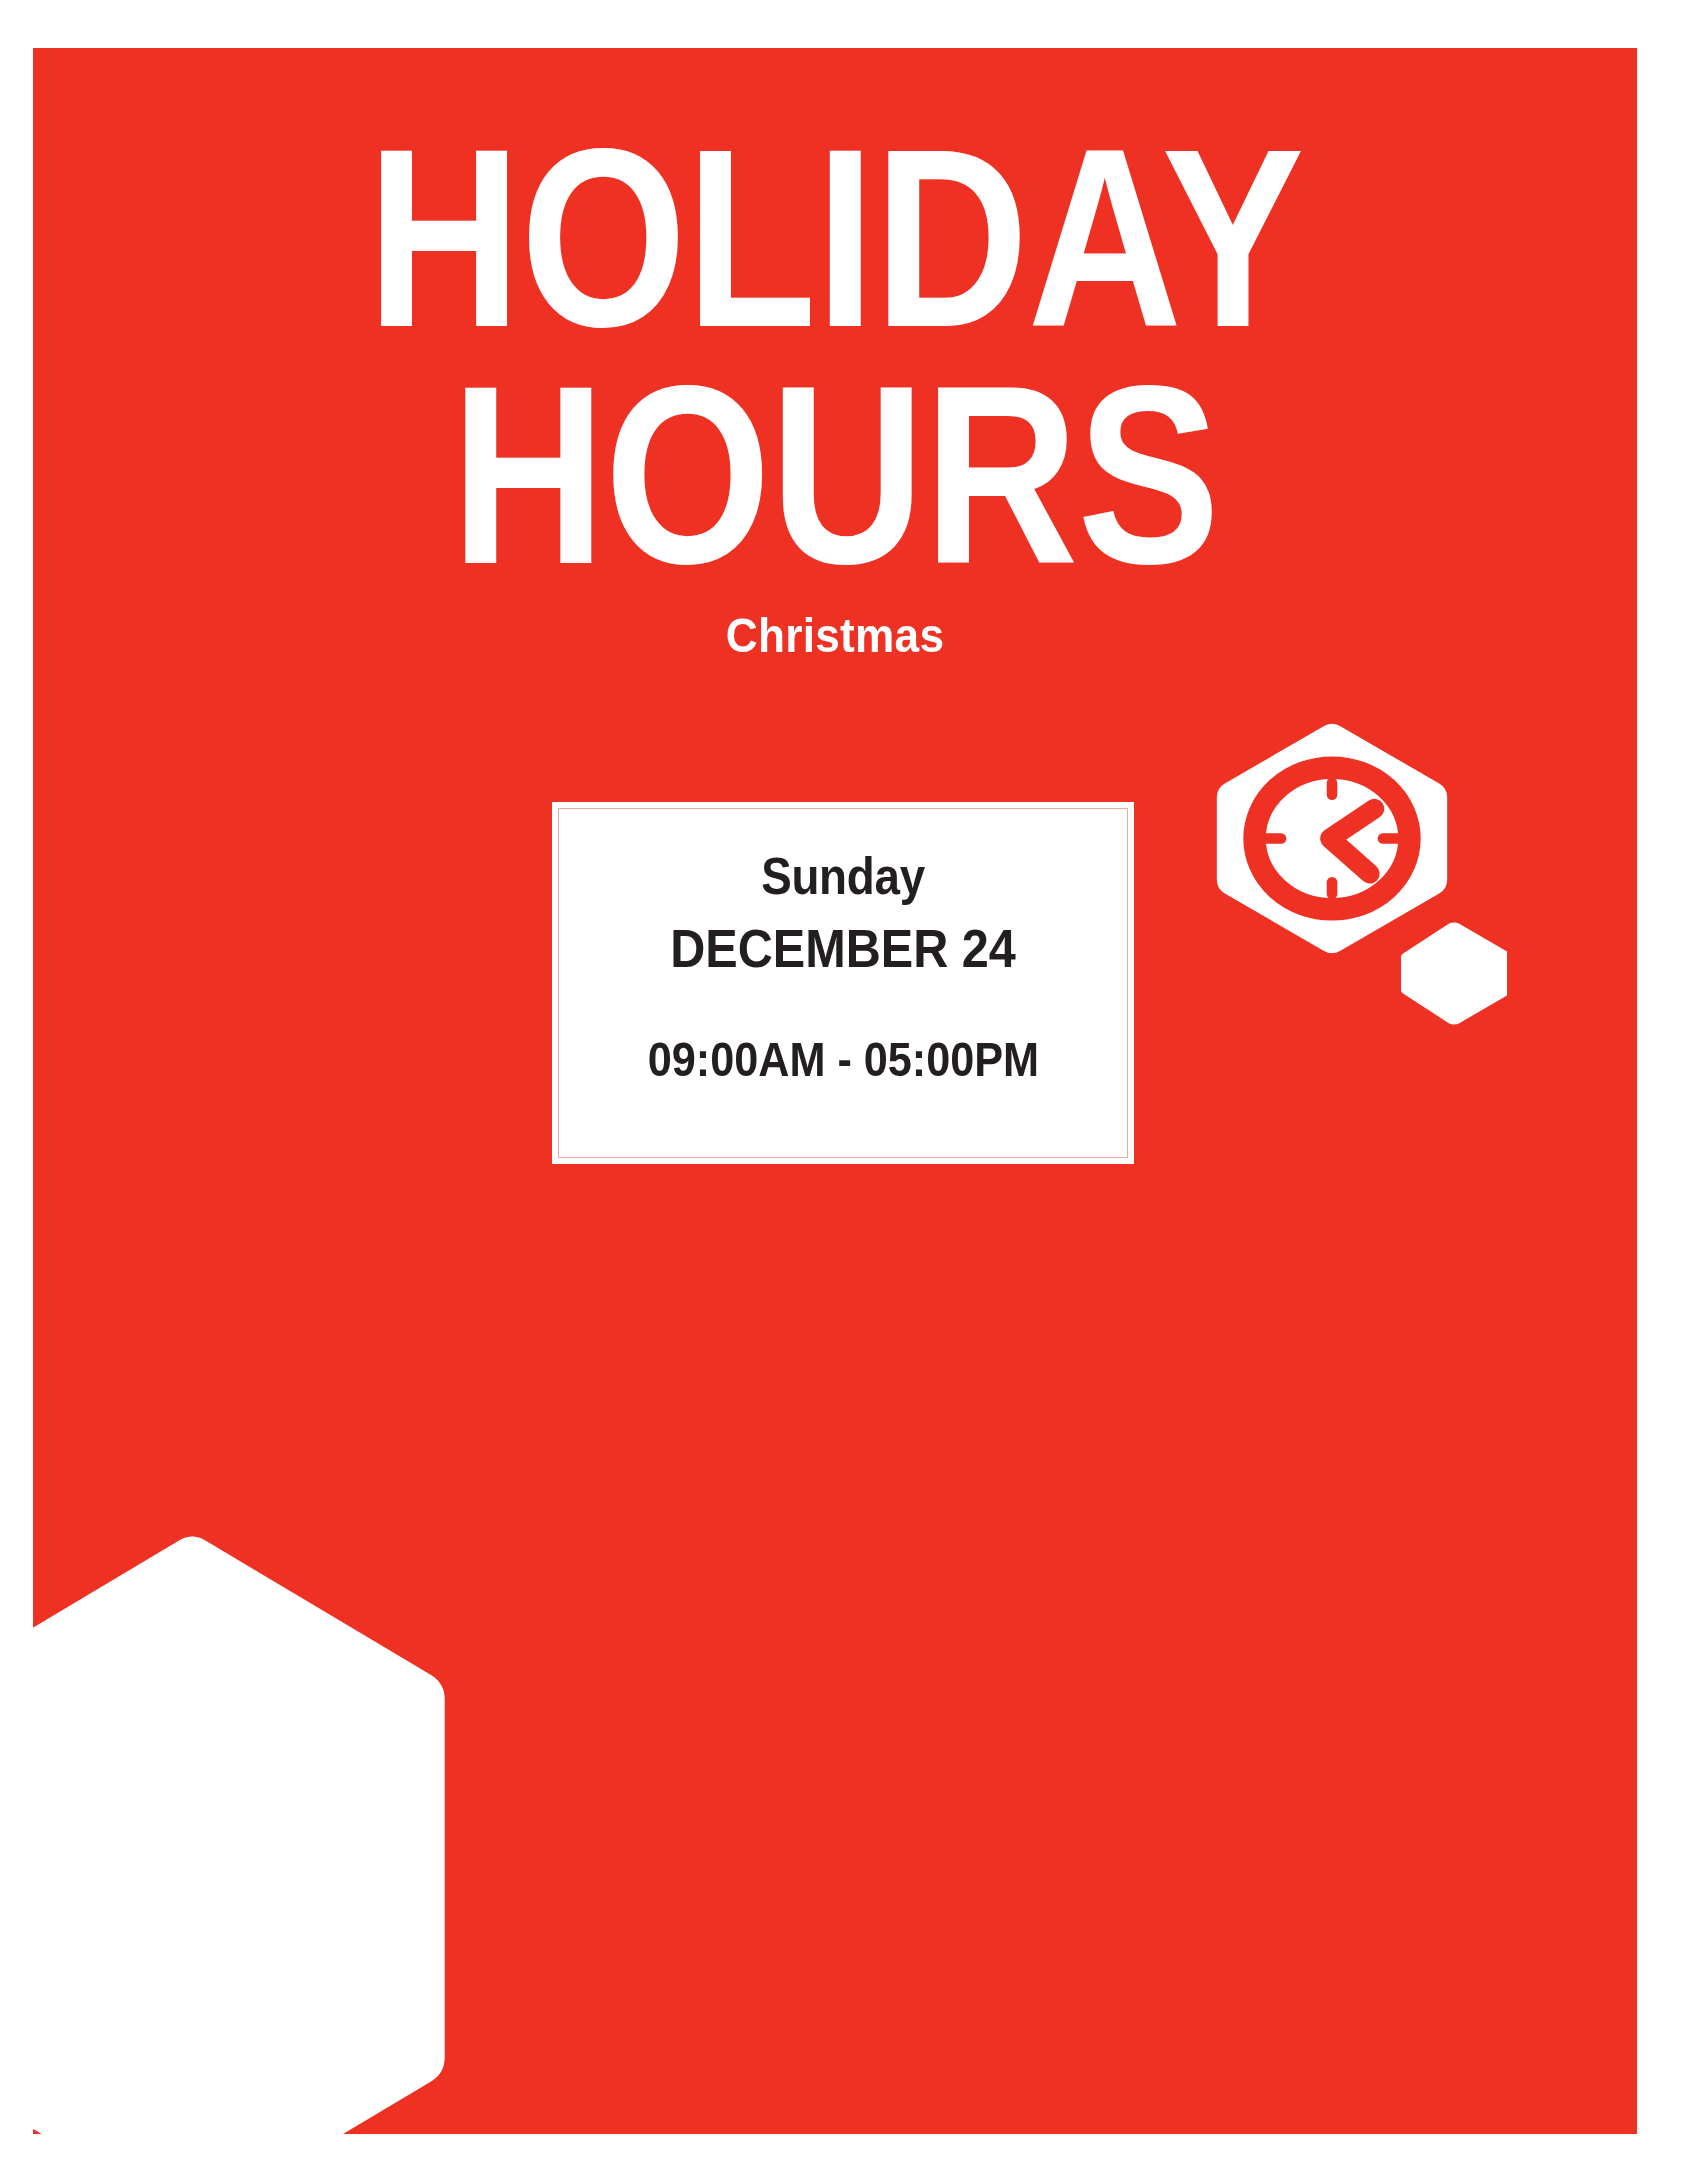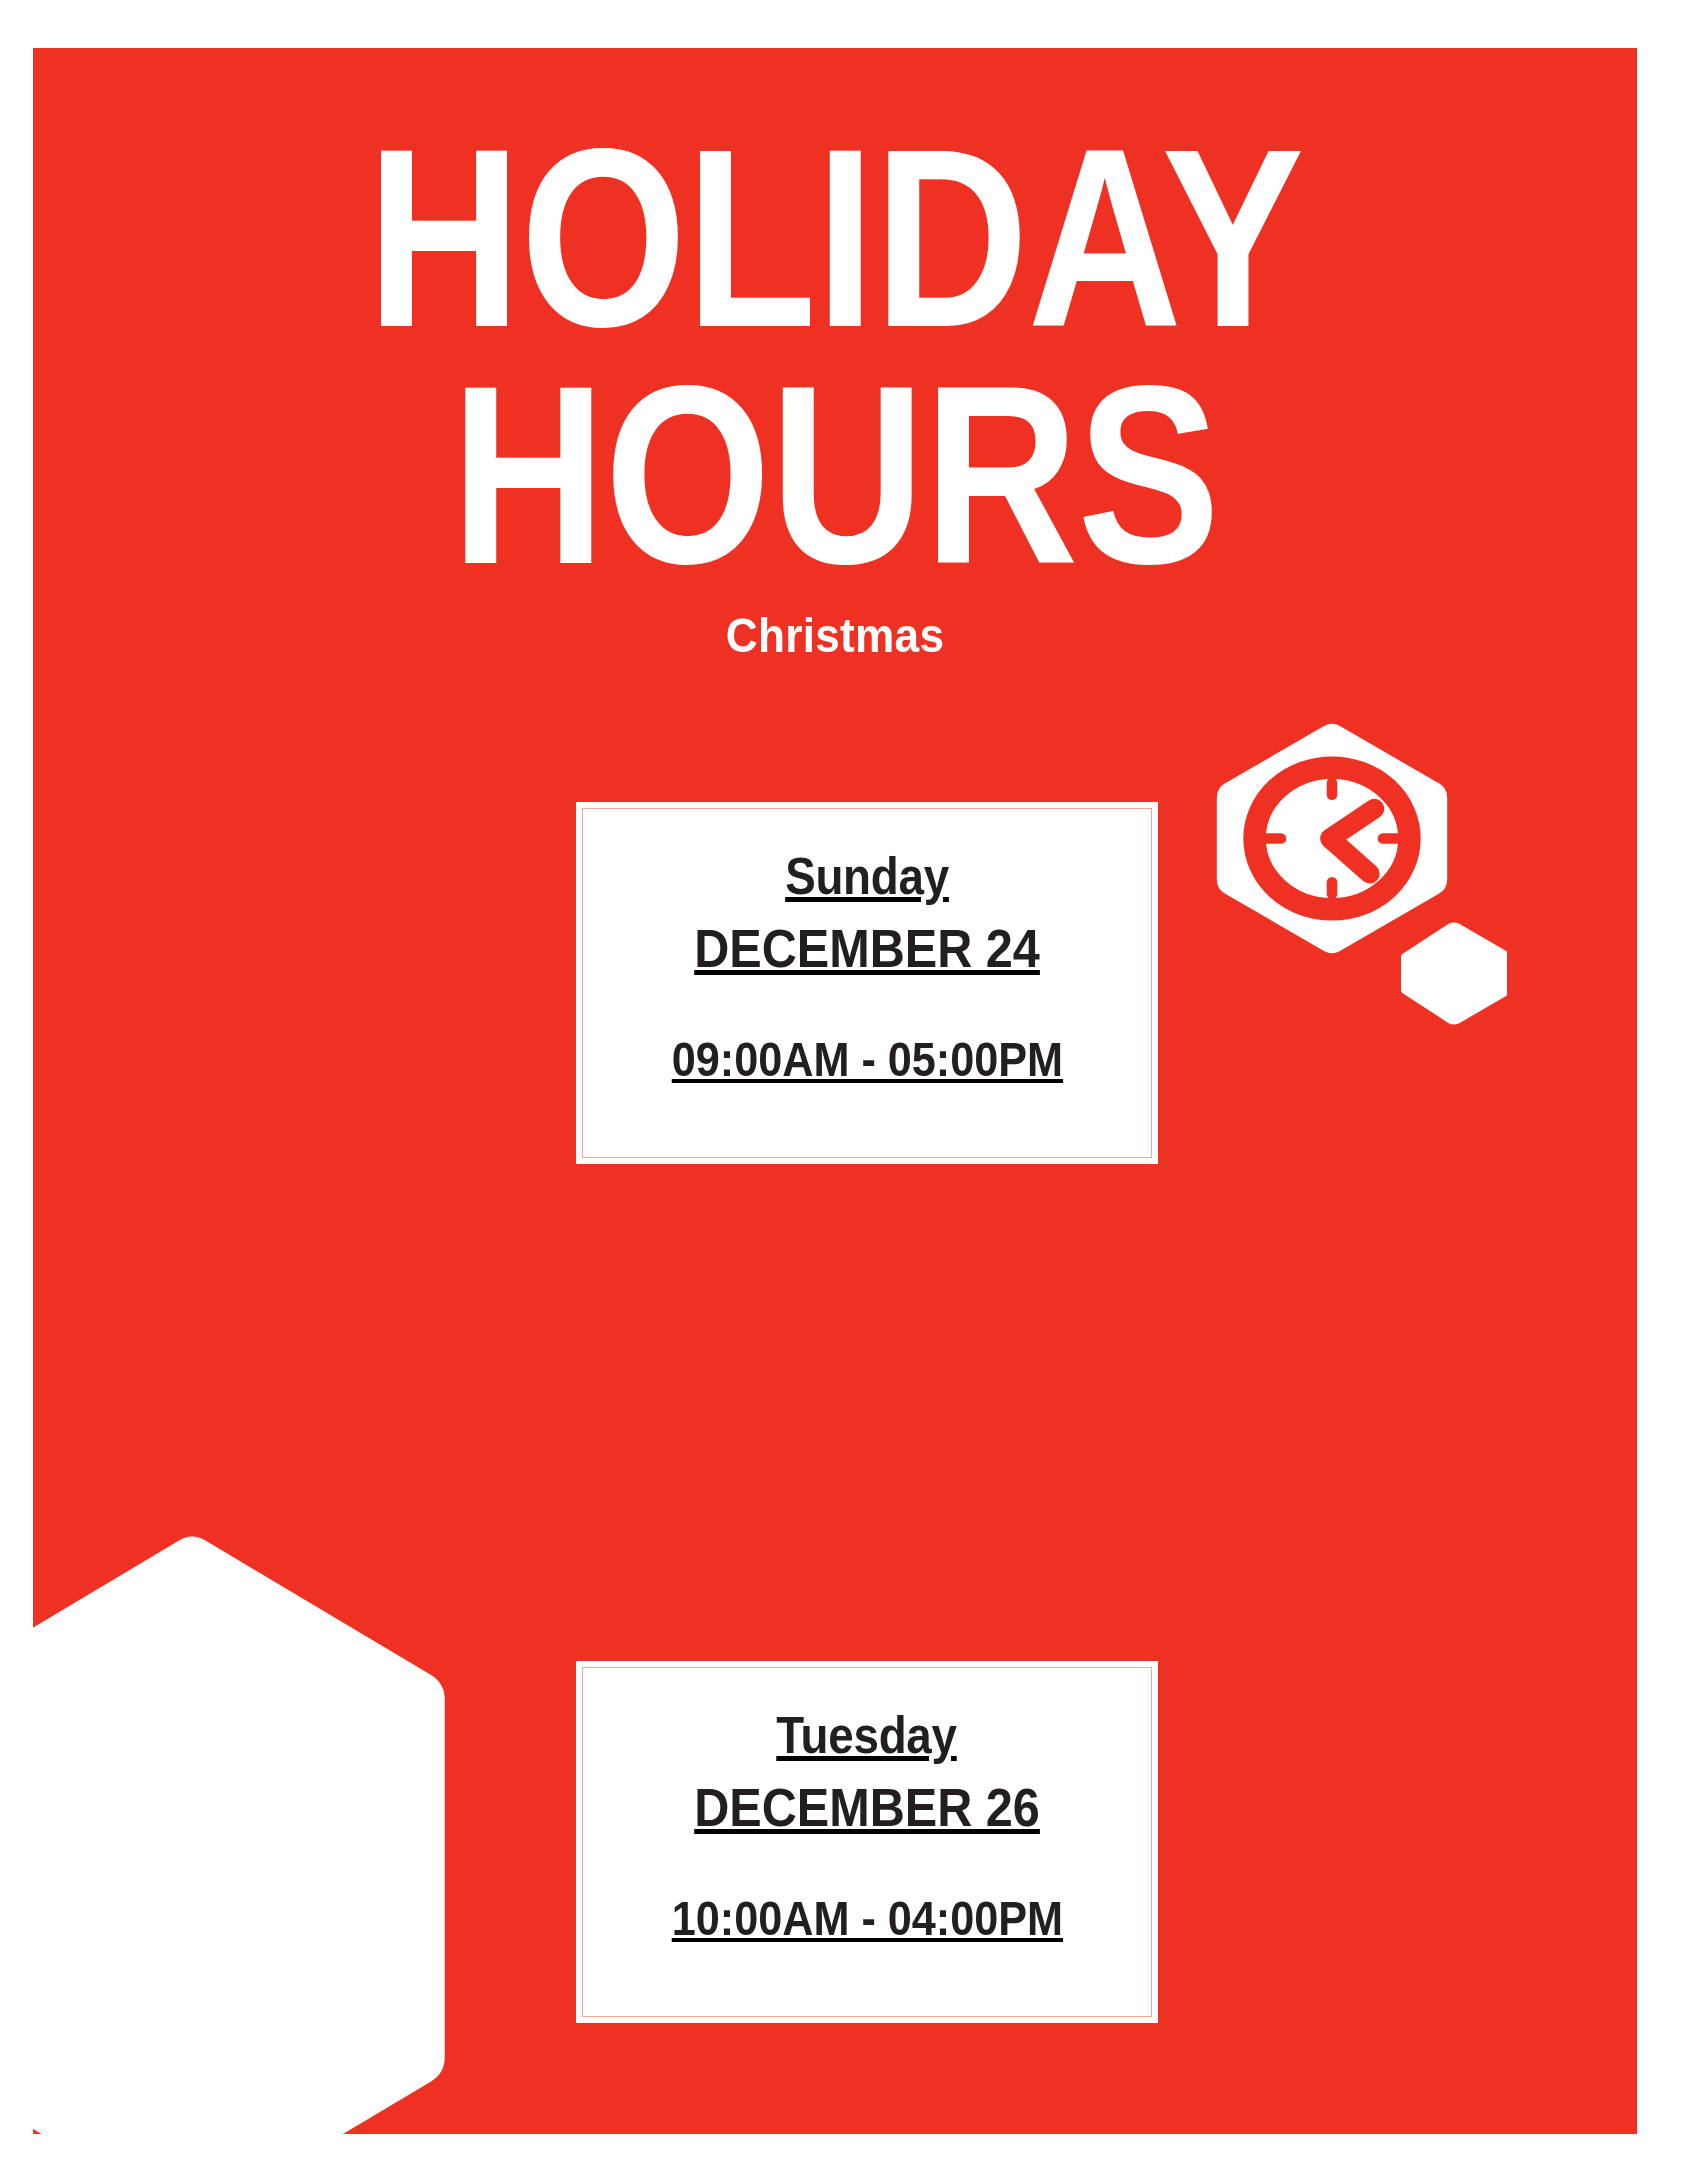--- a/index.html
+++ b/index.html
@@ -97,26 +97,25 @@
     top: 921px;
     width: 106px;
     height: 105px;
     overflow: hidden;
   }
   #deco-hex-small svg { display: block; }
 
   
   .schedule-card {
     position: absolute;
-    left: 576px;
+    left: 552px;
     width: 582px;
     background: #ffffff;
     box-sizing: border-box;
     padding: 6px;
-    text-decoration: underline;
   }
   .card-inner {
     border: 1.3px solid #F2A79E;
     box-sizing: border-box;
     width: 100%;
     height: 100%;
     display: flex;
     flex-direction: column;
     align-items: center;
     justify-content: flex-start;
@@ -242,22 +241,15 @@
 
   <div class="schedule-card" id="card-0">
     <div class="card-inner">
       <div class="card-day sp-day">Sunday</div>
       <div class="card-date sp-date">DECEMBER 24</div>
       <div class="card-hours sp-hours">09:00AM - 05:00PM</div>
     </div>
   </div>
 
 
-  <div class="schedule-card" id="card-2">
-    <div class="card-inner">
-      <div class="card-day sp-day">Tuesday</div>
-      <div class="card-date sp-date">DECEMBER 26</div>
-      <div class="card-hours sp-hours">10:00AM - 04:00PM</div>
-    </div>
-  </div>
 
 </div>
 
 
 </body></html>

